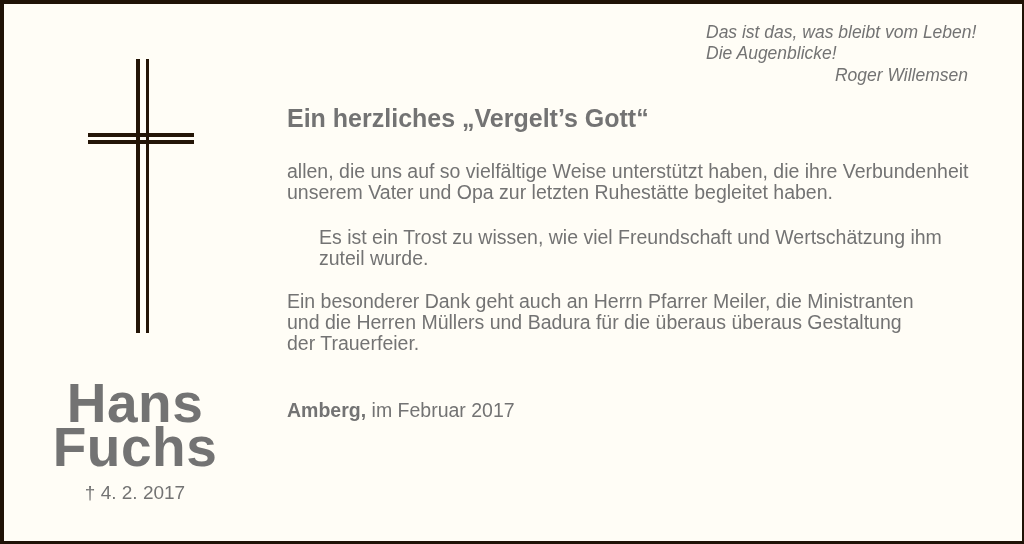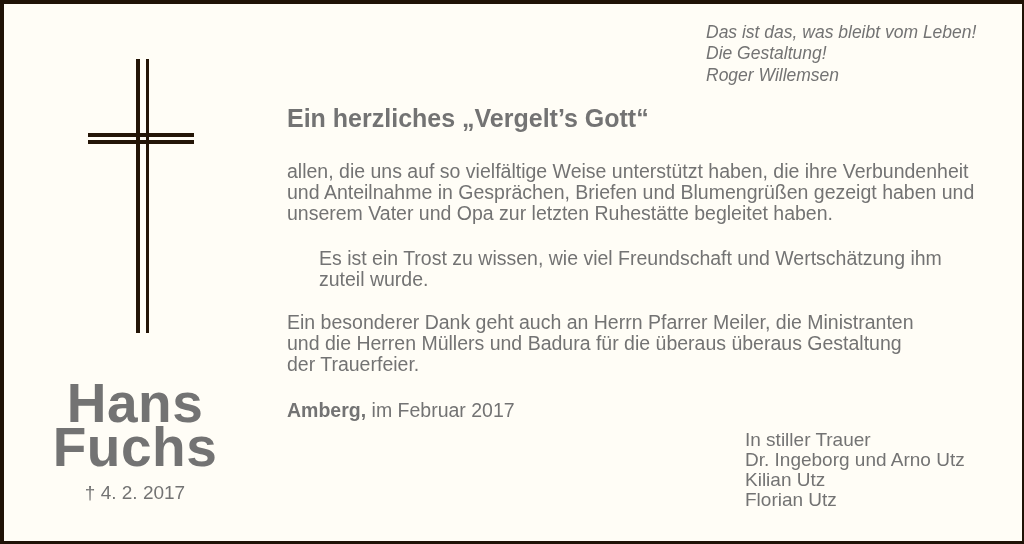--- a/index.html
+++ b/index.html
@@ -22,21 +22,21 @@
     position: absolute;
     left: 702px;
     top: 18px;
     width: 262px;
     font-style: italic;
     font-size: 17.5px;
     line-height: 21px;
     white-space: nowrap;
   }
   .epigraph .attribution {
-    text-align: left;
+    text-align: right;
     margin-top: 1px;
   }
   
   .cross { position: absolute; left: 0; top: 0; }
   .cross .bar { position: absolute; background: #241507; }
   .cross .v1 { left: 132px;   top: 55px;  width: 3.5px; height: 274px; }
   .cross .v2 { left: 141.5px; top: 55px;  width: 3.5px; height: 274px; }
   .cross .h1 { left: 84px;    top: 129px; width: 106px; height: 3.5px; }
   .cross .h2 { left: 84px;    top: 136px; width: 106px; height: 3.5px; }
   
@@ -98,37 +98,36 @@
     white-space: nowrap;
   }
 </style>
 </head>
 <body>
 
 <div class="page">
 
   <div class="epigraph">
     <div>Das ist das, was bleibt vom Leben!</div>
-    <div>Die Gestaltung!</div>
+    <div>Die Augenblicke!</div>
     <div class="attribution">Roger Willemsen</div>
   </div>
 
   <div class="cross">
     <div class="bar v1"></div>
     <div class="bar v2"></div>
     <div class="bar h1"></div>
     <div class="bar h2"></div>
   </div>
 
   <div class="heading">Ein herzliches „Vergelt’s Gott“</div>
 
   <div class="bodytext">
     <div class="para p1">
       <div>allen, die uns auf so vielfältige Weise unterstützt haben, die ihre Verbundenheit</div>
-      <div>und Anteilnahme in Gesprächen, Briefen und Blumengrüßen gezeigt haben und</div>
       <div>unserem Vater und Opa zur letzten Ruhestätte begleitet haben.</div>
     </div>
     <div class="para p2">
       <div>Es ist ein Trost zu wissen, wie viel Freundschaft und Wertschätzung ihm</div>
       <div>zuteil wurde.</div>
     </div>
     <div class="para p3">
       <div>Ein besonderer Dank geht auch an Herrn Pfarrer Meiler, die Ministranten</div>
       <div>und die Herren Müllers und Badura für die überaus überaus Gestaltung</div>
       <div>der Trauerfeier.</div>
@@ -138,20 +137,14 @@
   <div class="dateline">
     <span class="place">Amberg,</span><span class="date">im Februar 2017</span>
   </div>
 
   <div class="name-block">
     <div class="name-line">Hans</div>
     <div class="name-line">Fuchs</div>
     <div class="death-date">† 4. 2. 2017</div>
   </div>
 
-  <div class="mourners">
-    <div>In stiller Trauer</div>
-    <div>Dr. Ingeborg und Arno Utz</div>
-    <div>Kilian Utz</div>
-    <div>Florian Utz</div>
-  </div>
 
 </div>
 
 </body></html>

